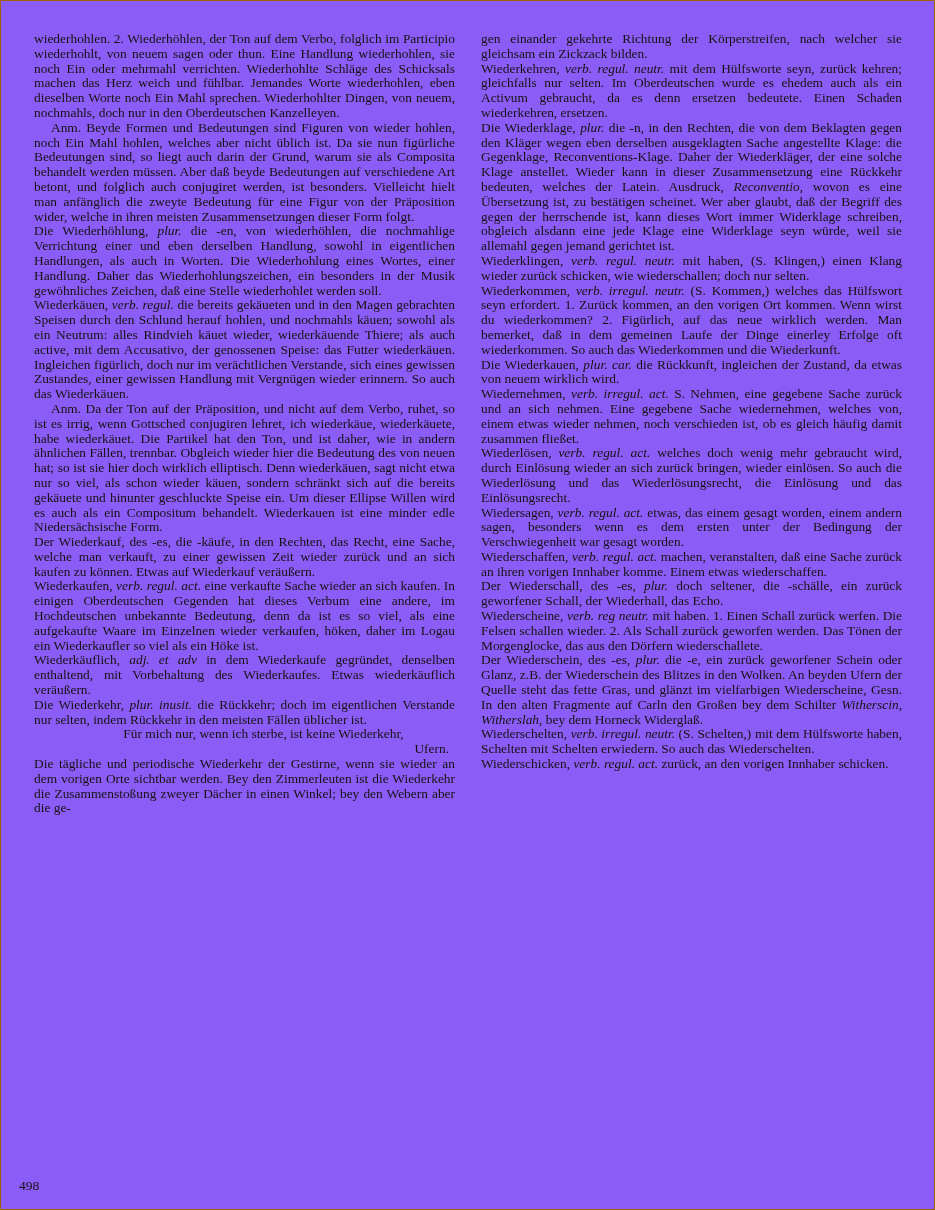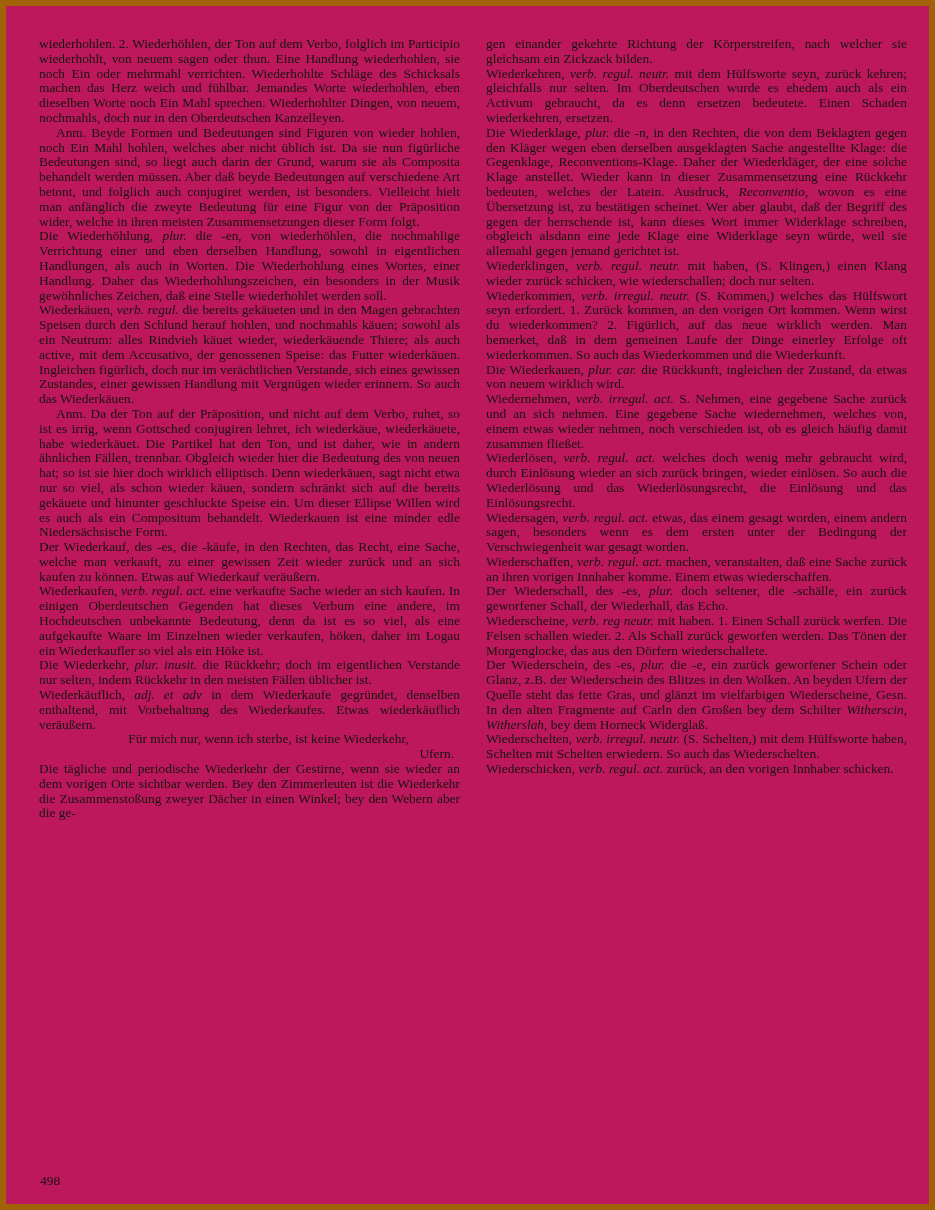--- a/index.html
+++ b/index.html
@@ -11,24 +11,24 @@
     width: 935px;
     height: 1210px;
     overflow: hidden;
     font-family: "Liberation Serif", "DejaVu Serif", serif;
     color: #161310;
   }
   .sheet {
     box-sizing: border-box;
     width: 935px;
     height: 1210px;
-    border: 6px solid #a16207;
+    border: 1px solid #a16207;
     padding: 31px 32px 0 33px;
     position: relative;
-    background: #be185d;
+    background: #8b5cf6;
   }
   .columns {
     display: flex;
     gap: 26px;
   }
   .column {
     width: 421px;
     flex: 0 0 421px;
   }
   p.para {
@@ -40,41 +40,41 @@
     hyphens: auto;
     -webkit-hyphens: auto;
   }
   p.para.indent { text-indent: 17px; }
   p.para.verse  { text-indent: 38px; text-align: center; }
   p.para.attrib { text-align: right; padding-right: 6px; }
   .hw { font-weight: normal; }
   .it { font-style: italic; }
   .page-number {
     position: absolute;
-    left: 34px;
+    left: 18px;
     bottom: 16px;
     font-size: 13.5px;
     line-height: 14px;
   }
 </style>
 </head>
 <body>
 
 <div class="sheet">
   <div class="columns">
     <div class="column">
         <p class="para"><span>wiederhohlen. 2. Wiederhöhlen, der Ton auf dem Verbo, folglich im Participio wiederhohlt, von neuem sagen oder thun. Eine Handlung wiederhohlen, sie noch Ein oder mehrmahl verrichten. Wiederhohlte Schläge des Schicksals machen das Herz weich und fühlbar. Jemandes Worte wiederhohlen, eben dieselben Worte noch Ein Mahl sprechen. Wiederhohlter Dingen, von neuem, nochmahls, doch nur in den Oberdeutschen Kanzelleyen.</span></p>
         <p class="para indent"><span>Anm. Beyde Formen und Bedeutungen sind Figuren von wieder hohlen, noch Ein Mahl hohlen, welches aber nicht üblich ist. Da sie nun figürliche Bedeutungen sind, so liegt auch darin der Grund, warum sie als Composita behandelt werden müssen. Aber daß beyde Bedeutungen auf verschiedene Art betont, und folglich auch conjugiret werden, ist besonders. Vielleicht hielt man anfänglich die zweyte Bedeutung für eine Figur von der Präposition wider, welche in ihren meisten Zusammensetzungen dieser Form folgt.</span></p>
         <p class="para"><span class="hw">Die Wiederhöhlung,</span><span class="it"> plur.</span><span> die -en, von wiederhöhlen, die nochmahlige Verrichtung einer und eben derselben Handlung, sowohl in eigentlichen Handlungen, als auch in Worten. Die Wiederhohlung eines Wortes, einer Handlung. Daher das Wiederhohlungszeichen, ein besonders in der Musik gewöhnliches Zeichen, daß eine Stelle wiederhohlet werden soll.</span></p>
         <p class="para"><span class="hw">Wiederkäuen,</span><span class="it"> verb. regul.</span><span> die bereits gekäueten und in den Magen gebrachten Speisen durch den Schlund herauf hohlen, und nochmahls käuen; sowohl als ein Neutrum: alles Rindvieh käuet wieder, wiederkäuende Thiere; als auch active, mit dem Accusativo, der genossenen Speise: das Futter wiederkäuen. Ingleichen figürlich, doch nur im verächtlichen Verstande, sich eines gewissen Zustandes, einer gewissen Handlung mit Vergnügen wieder erinnern. So auch das Wiederkäuen.</span></p>
         <p class="para indent"><span>Anm. Da der Ton auf der Präposition, und nicht auf dem Verbo, ruhet, so ist es irrig, wenn Gottsched conjugiren lehret, ich wiederkäue, wiederkäuete, habe wiederkäuet. Die Partikel hat den Ton, und ist daher, wie in andern ähnlichen Fällen, trennbar. Obgleich wieder hier die Bedeutung des von neuen hat; so ist sie hier doch wirklich elliptisch. Denn wiederkäuen, sagt nicht etwa nur so viel, als schon wieder käuen, sondern schränkt sich auf die bereits gekäuete und hinunter geschluckte Speise ein. Um dieser Ellipse Willen wird es auch als ein Compositum behandelt. Wiederkauen ist eine minder edle Niedersächsische Form.</span></p>
         <p class="para"><span class="hw">Der Wiederkauf,</span><span> des -es, die -käufe, in den Rechten, das Recht, eine Sache, welche man verkauft, zu einer gewissen Zeit wieder zurück und an sich kaufen zu können. Etwas auf Wiederkauf veräußern.</span></p>
         <p class="para"><span class="hw">Wiederkaufen,</span><span class="it"> verb. regul. act.</span><span> eine verkaufte Sache wieder an sich kaufen. In einigen Oberdeutschen Gegenden hat dieses Verbum eine andere, im Hochdeutschen unbekannte Bedeutung, denn da ist es so viel, als eine aufgekaufte Waare im Einzelnen wieder verkaufen, höken, daher im Logau ein Wiederkaufler so viel als ein Höke ist.</span></p>
+        <p class="para"><span class="hw">Wiederkäuflich,</span><span class="it"> adj. et adv</span><span> in dem Wiederkaufe gegründet, denselben enthaltend, mit Vorbehaltung des Wiederkaufes. Etwas wiederkäuflich veräußern.</span></p>
         <p class="para"><span class="hw">Die Wiederkehr,</span><span class="it"> plur. inusit.</span><span> die Rückkehr; doch im eigentlichen Verstande nur selten, indem Rückkehr in den meisten Fällen üblicher ist.</span></p>
-        <p class="para"><span class="hw">Wiederkäuflich,</span><span class="it"> adj. et adv</span><span> in dem Wiederkaufe gegründet, denselben enthaltend, mit Vorbehaltung des Wiederkaufes. Etwas wiederkäuflich veräußern.</span></p>
         <p class="para verse"><span>Für mich nur, wenn ich sterbe, ist keine Wiederkehr,</span></p>
         <p class="para attrib"><span>Ufern.</span></p>
         <p class="para"><span>Die tägliche und periodische Wiederkehr der Gestirne, wenn sie wieder an dem vorigen Orte sichtbar werden. Bey den Zimmerleuten ist die Wiederkehr die Zusammenstoßung zweyer Dächer in einen Winkel; bey den Webern aber die ge-</span></p>
       </div>
     <div class="column">
         <p class="para"><span>gen einander gekehrte Richtung der Körperstreifen, nach welcher sie gleichsam ein Zickzack bilden.</span></p>
         <p class="para"><span class="hw">Wiederkehren,</span><span class="it"> verb. regul. neutr.</span><span> mit dem Hülfsworte seyn, zurück kehren; gleichfalls nur selten. Im Oberdeutschen wurde es ehedem auch als ein Activum gebraucht, da es denn ersetzen bedeutete. Einen Schaden wiederkehren, ersetzen.</span></p>
         <p class="para"><span class="hw">Die Wiederklage,</span><span class="it"> plur.</span><span> die -n, in den Rechten, die von dem Beklagten gegen den Kläger wegen eben derselben ausgeklagten Sache angestellte Klage: die Gegenklage, Reconventions-Klage. Daher der Wiederkläger, der eine solche Klage anstellet. Wieder kann in dieser Zusammensetzung eine Rückkehr bedeuten, welches der Latein. Ausdruck, </span><span class="it">Reconventio,</span><span> wovon es eine Übersetzung ist, zu bestätigen scheinet. Wer aber glaubt, daß der Begriff des gegen der herrschende ist, kann dieses Wort immer Widerklage schreiben, obgleich alsdann eine jede Klage eine Widerklage seyn würde, weil sie allemahl gegen jemand gerichtet ist.</span></p>
         <p class="para"><span class="hw">Wiederklingen,</span><span class="it"> verb. regul. neutr.</span><span> mit haben, (S. Klingen,) einen Klang wieder zurück schicken, wie wiederschallen; doch nur selten.</span></p>
         <p class="para"><span class="hw">Wiederkommen,</span><span class="it"> verb. irregul. neutr.</span><span> (S. Kommen,) welches das Hülfswort seyn erfordert. 1. Zurück kommen, an den vorigen Ort kommen. Wenn wirst du wiederkommen? 2. Figürlich, auf das neue wirklich werden. Man bemerket, daß in dem gemeinen Laufe der Dinge einerley Erfolge oft wiederkommen. So auch das Wiederkommen und die Wiederkunft.</span></p>

